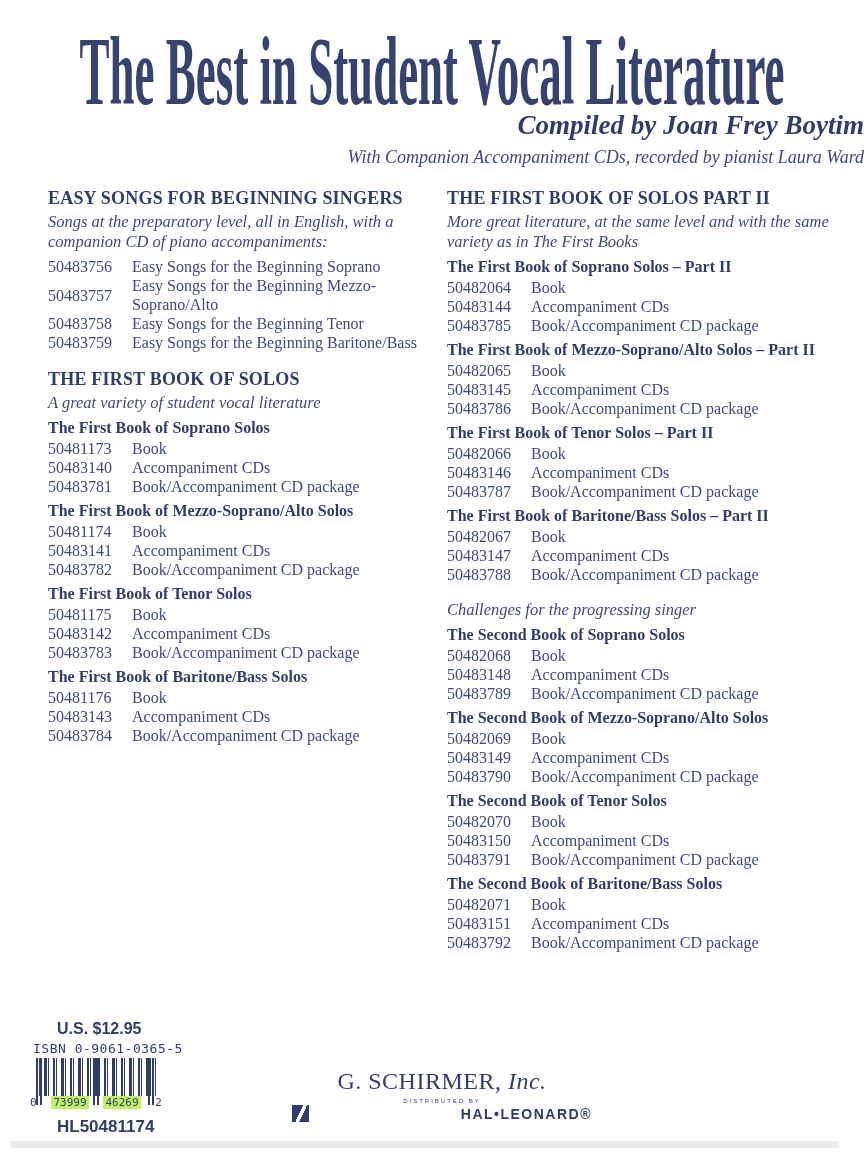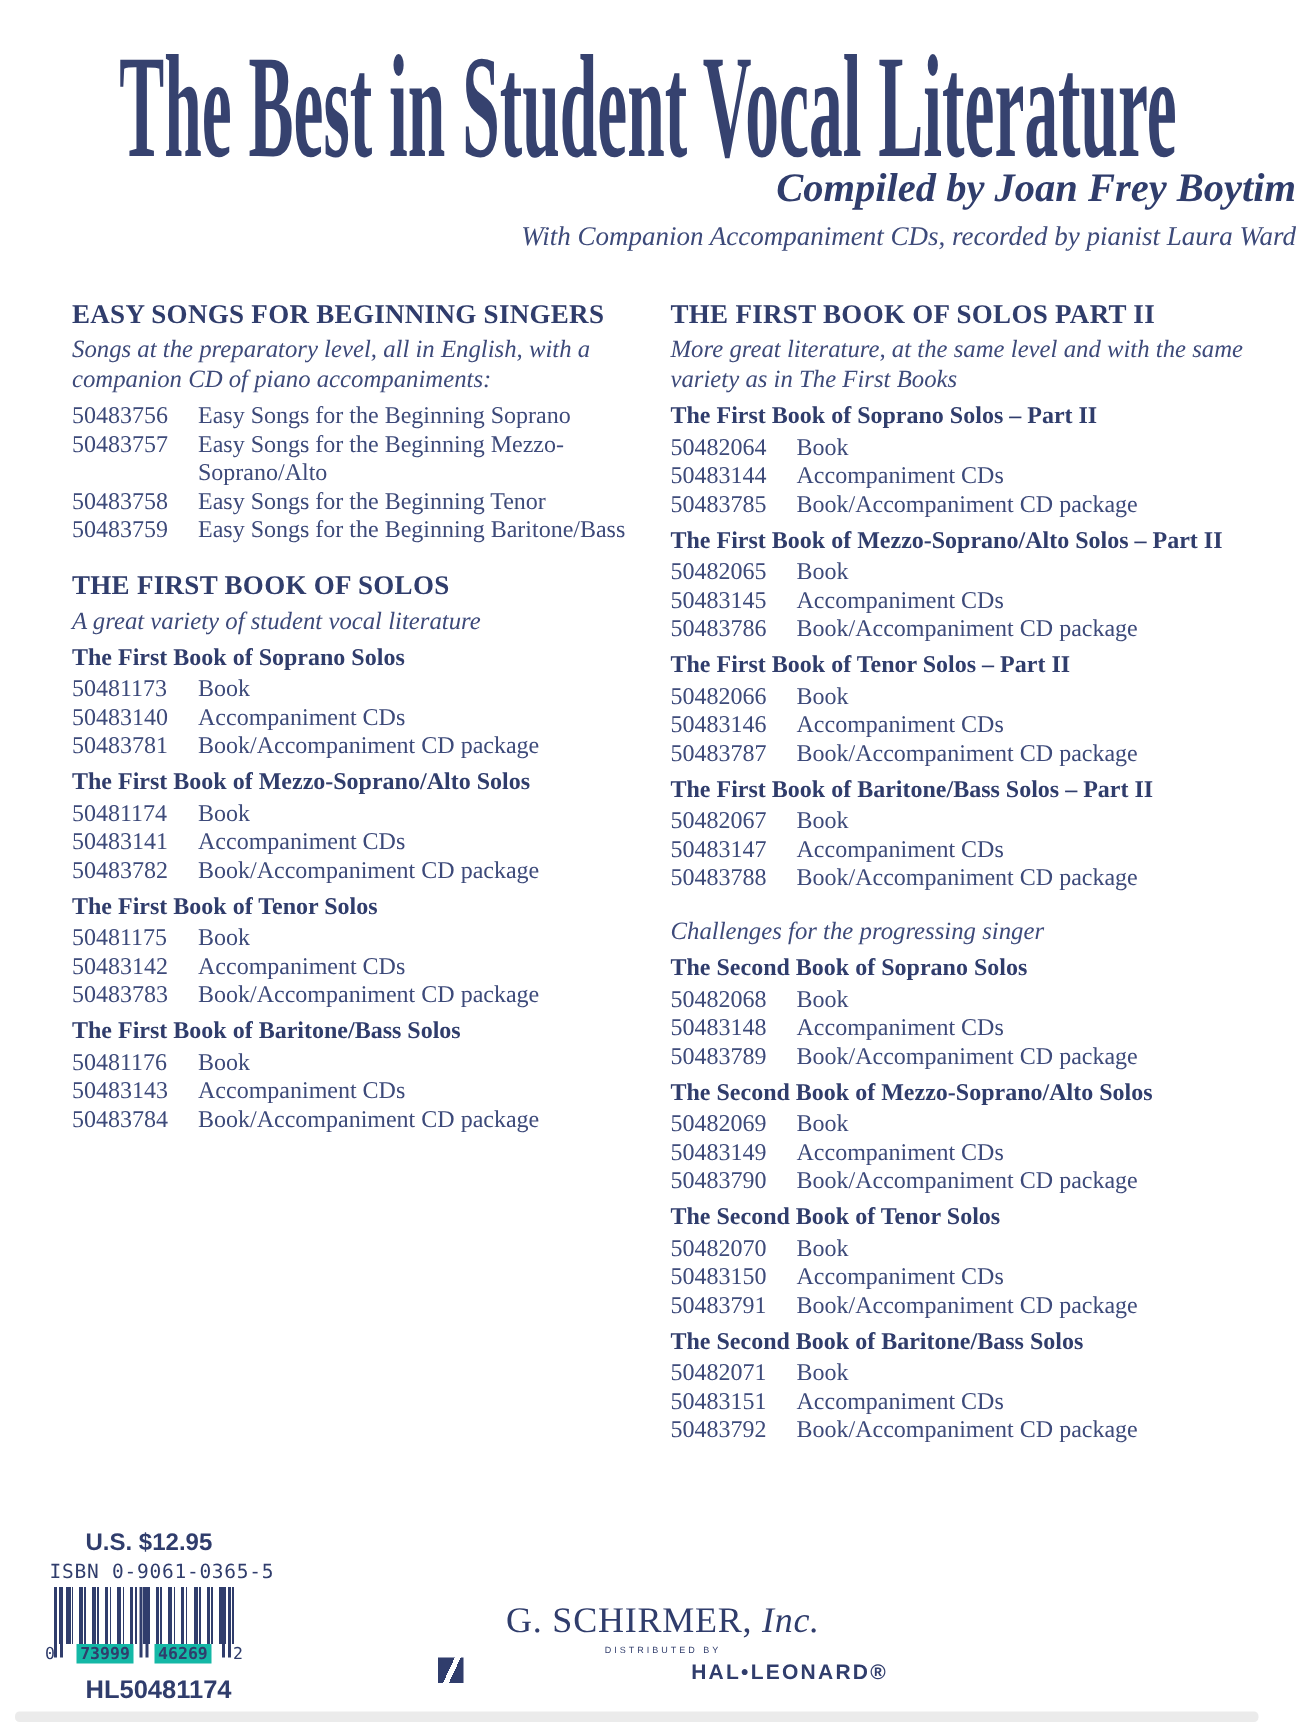--- a/index.html
+++ b/index.html
@@ -25,39 +25,39 @@
   .compiled{
     position:absolute;top:110px;left:0;width:864px;text-align:right;
     font-style:italic;font-weight:bold;font-size:27px;color:var(--ink-dark);
   }
   .tagline{
     position:absolute;top:147px;left:0;width:864px;text-align:right;
     font-style:italic;font-size:18px;color:var(--ink);
   }
 
   
-  .col{position:absolute;top:198px;width:392px;}
+  .col{position:absolute;top:187px;width:392px;}
   .col-left{left:48px;}
   .col-right{left:447px;}
 
   .section{margin:0 0 16px 0;}
   .section h2{
     margin:0 0 3px 0;font-size:18px;font-weight:bold;line-height:22px;
     color:var(--ink-dark);letter-spacing:.2px;
   }
   .desc{
     margin:0 0 5px 0;font-style:italic;font-size:16.5px;line-height:20px;
     color:var(--ink);
   }
   .sub{margin-top:5px;}
   .sub h3{
     margin:0 0 1px 0;font-size:16px;font-weight:bold;line-height:20px;
     color:var(--ink-dark);white-space:nowrap;
   }
-  .row{display:flex;font-size:16px;line-height:19px;}
+  .row{display:flex;font-size:16px;line-height:19px;align-items:center;}
   .row .code{width:84px;flex:none;}
   .row .lbl{flex:1;}
 
   
   .price{
     position:absolute;left:57px;top:1020px;
     font-family:"Liberation Sans",sans-serif;font-weight:bold;font-size:16px;
     color:var(--ink-dark);
   }
   .isbn{
@@ -74,21 +74,21 @@
       var(--ink-dark) 8px 11px,#fff 11px 12px,
       var(--ink-dark) 12px 13px,#fff 13px 17px);
   }
   .guard{position:absolute;top:0;width:2px;height:47px;background:var(--ink-dark);}
   .g1{left:6px}.g2{left:10px}.g3{left:63px}.g4{left:67px}.g5{left:118px}.g6{left:122px}
   .bcrow{
     position:absolute;left:0;right:0;top:38px;display:flex;
     justify-content:space-between;align-items:flex-end;
     font-family:"DejaVu Sans Mono",monospace;font-size:11px;color:var(--ink-dark);
   }
-  .bcrow .grp{background:#14b8a6;padding:0 2px;font-weight:bold;}
+  .bcrow .grp{background:#bef264;padding:0 2px;}
   .hl-number{
     position:absolute;left:57px;top:1117px;
     font-family:"Liberation Sans",sans-serif;font-weight:bold;font-size:17px;
     color:var(--ink-dark);
     text-align:center;
   }
 
   
   .publisher{
     position:absolute;left:292px;top:1068px;width:300px;text-align:center;

